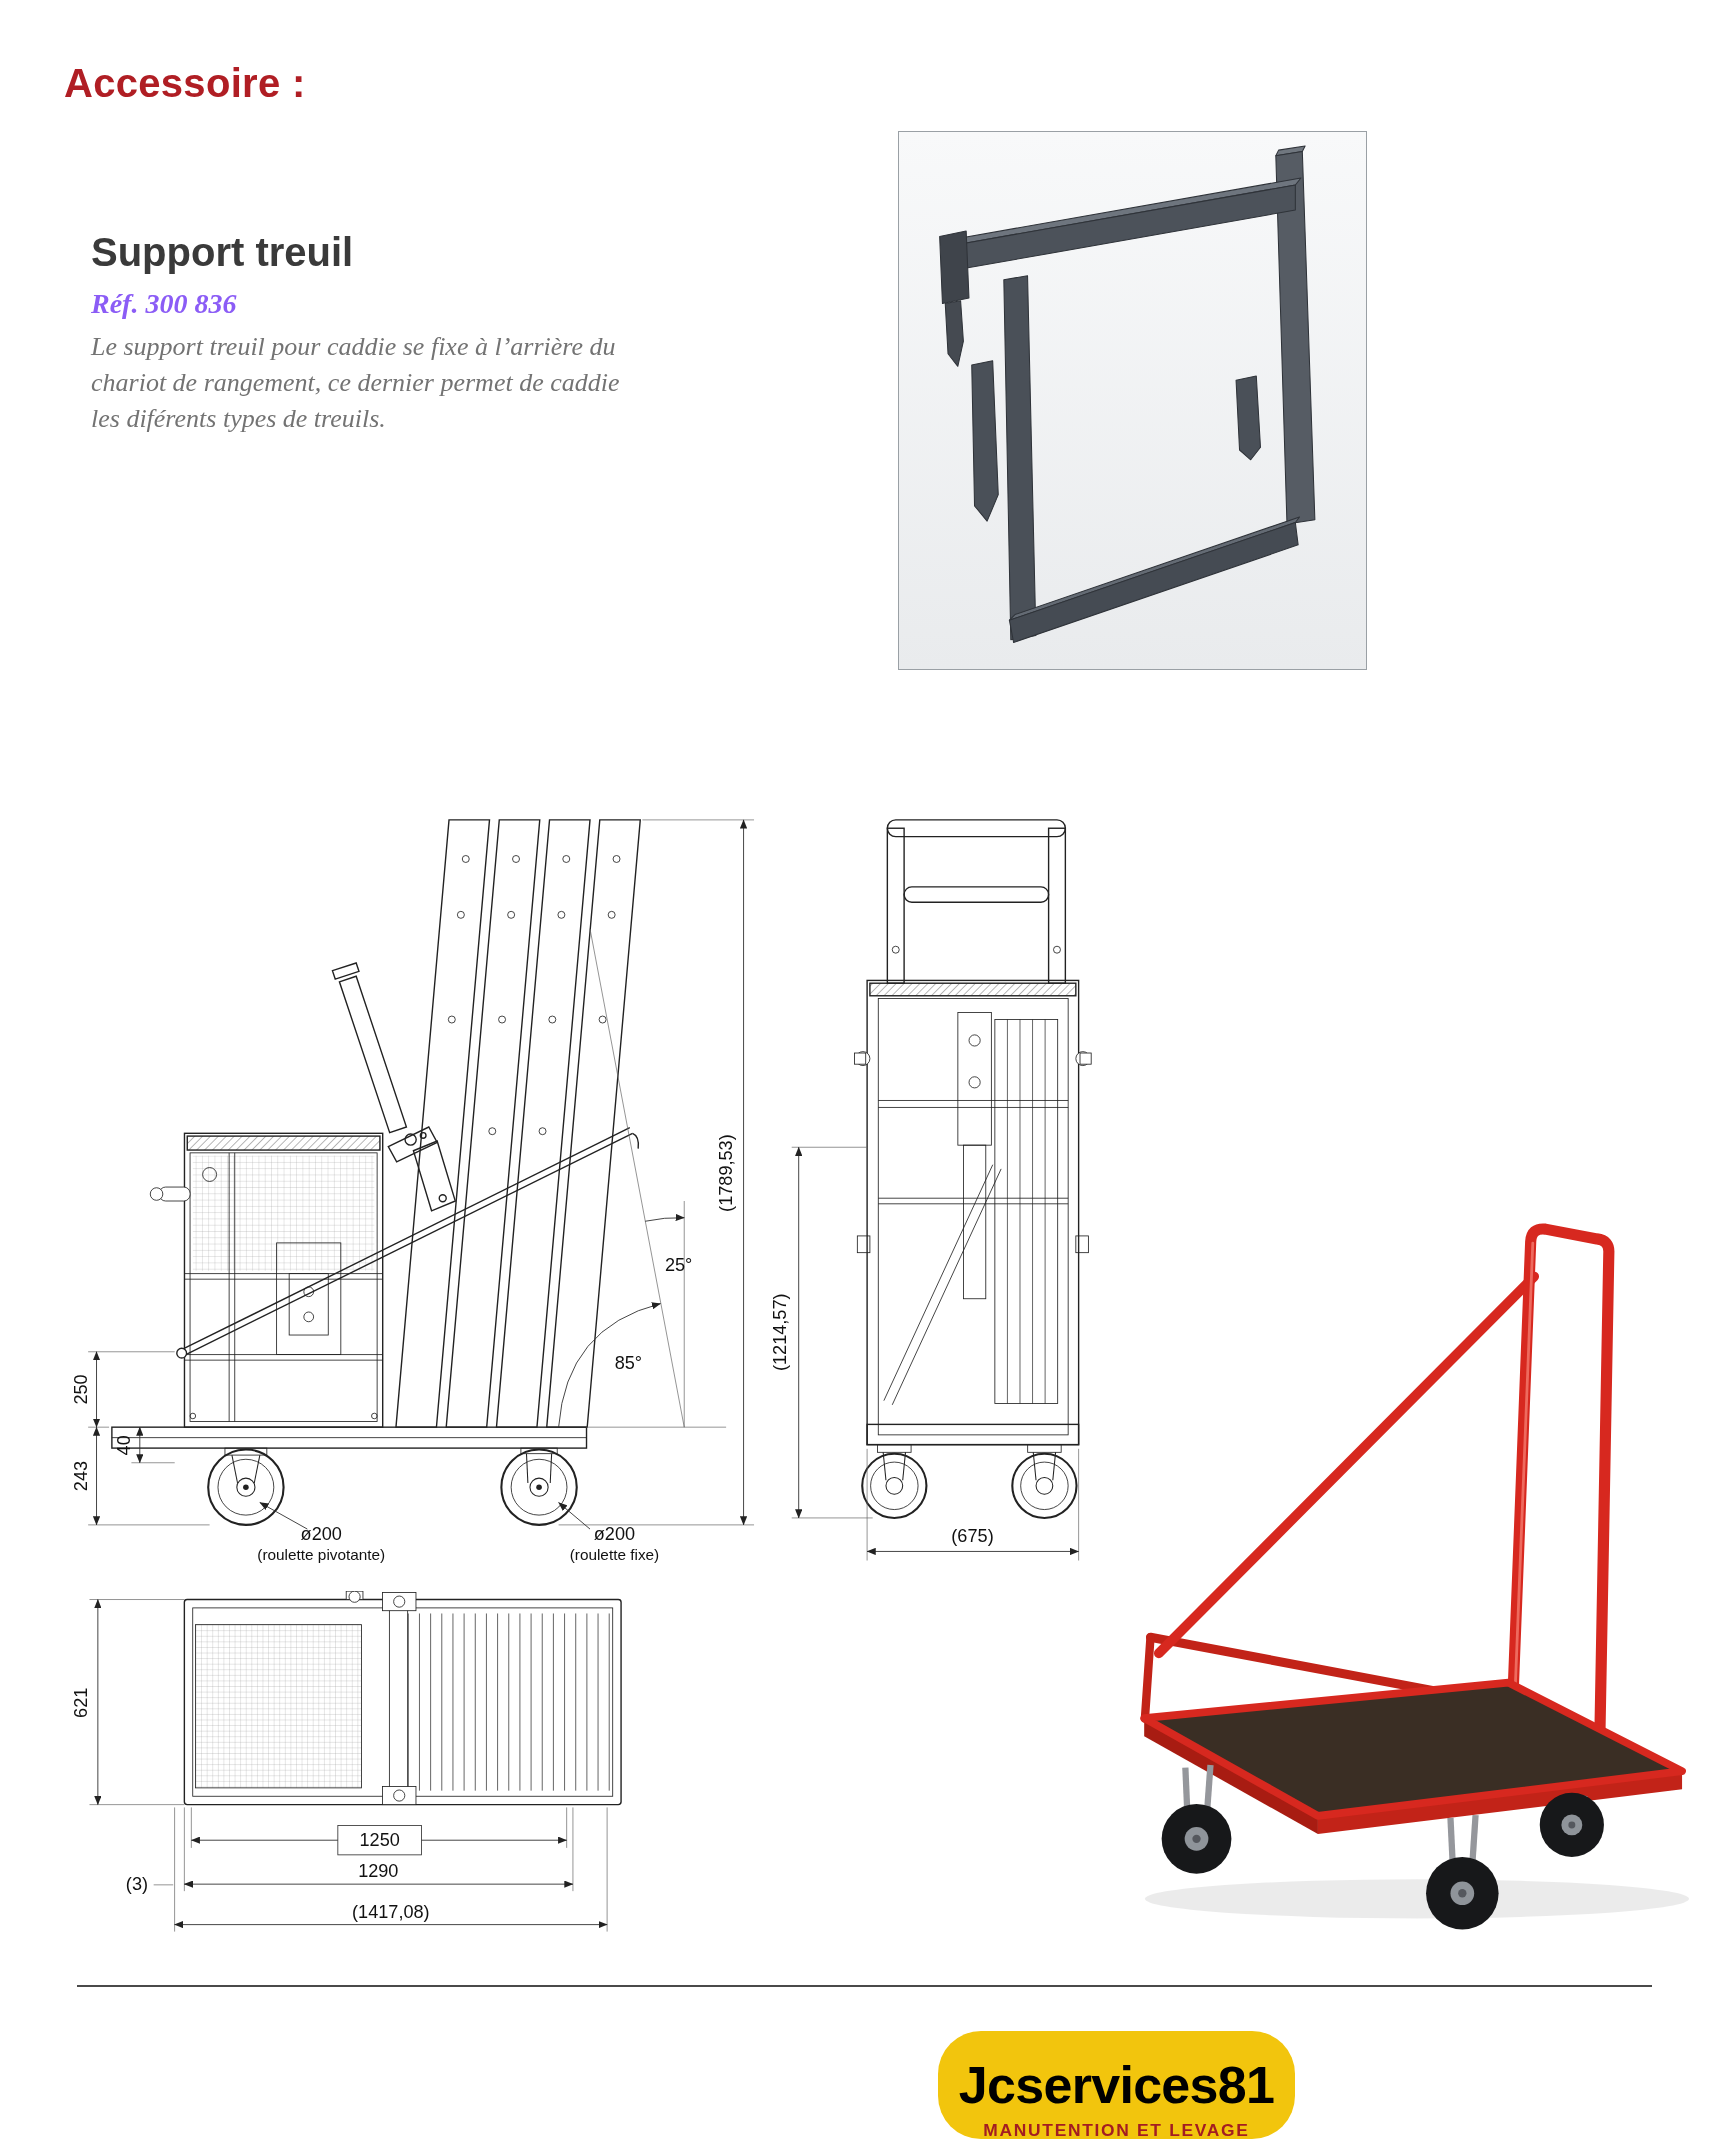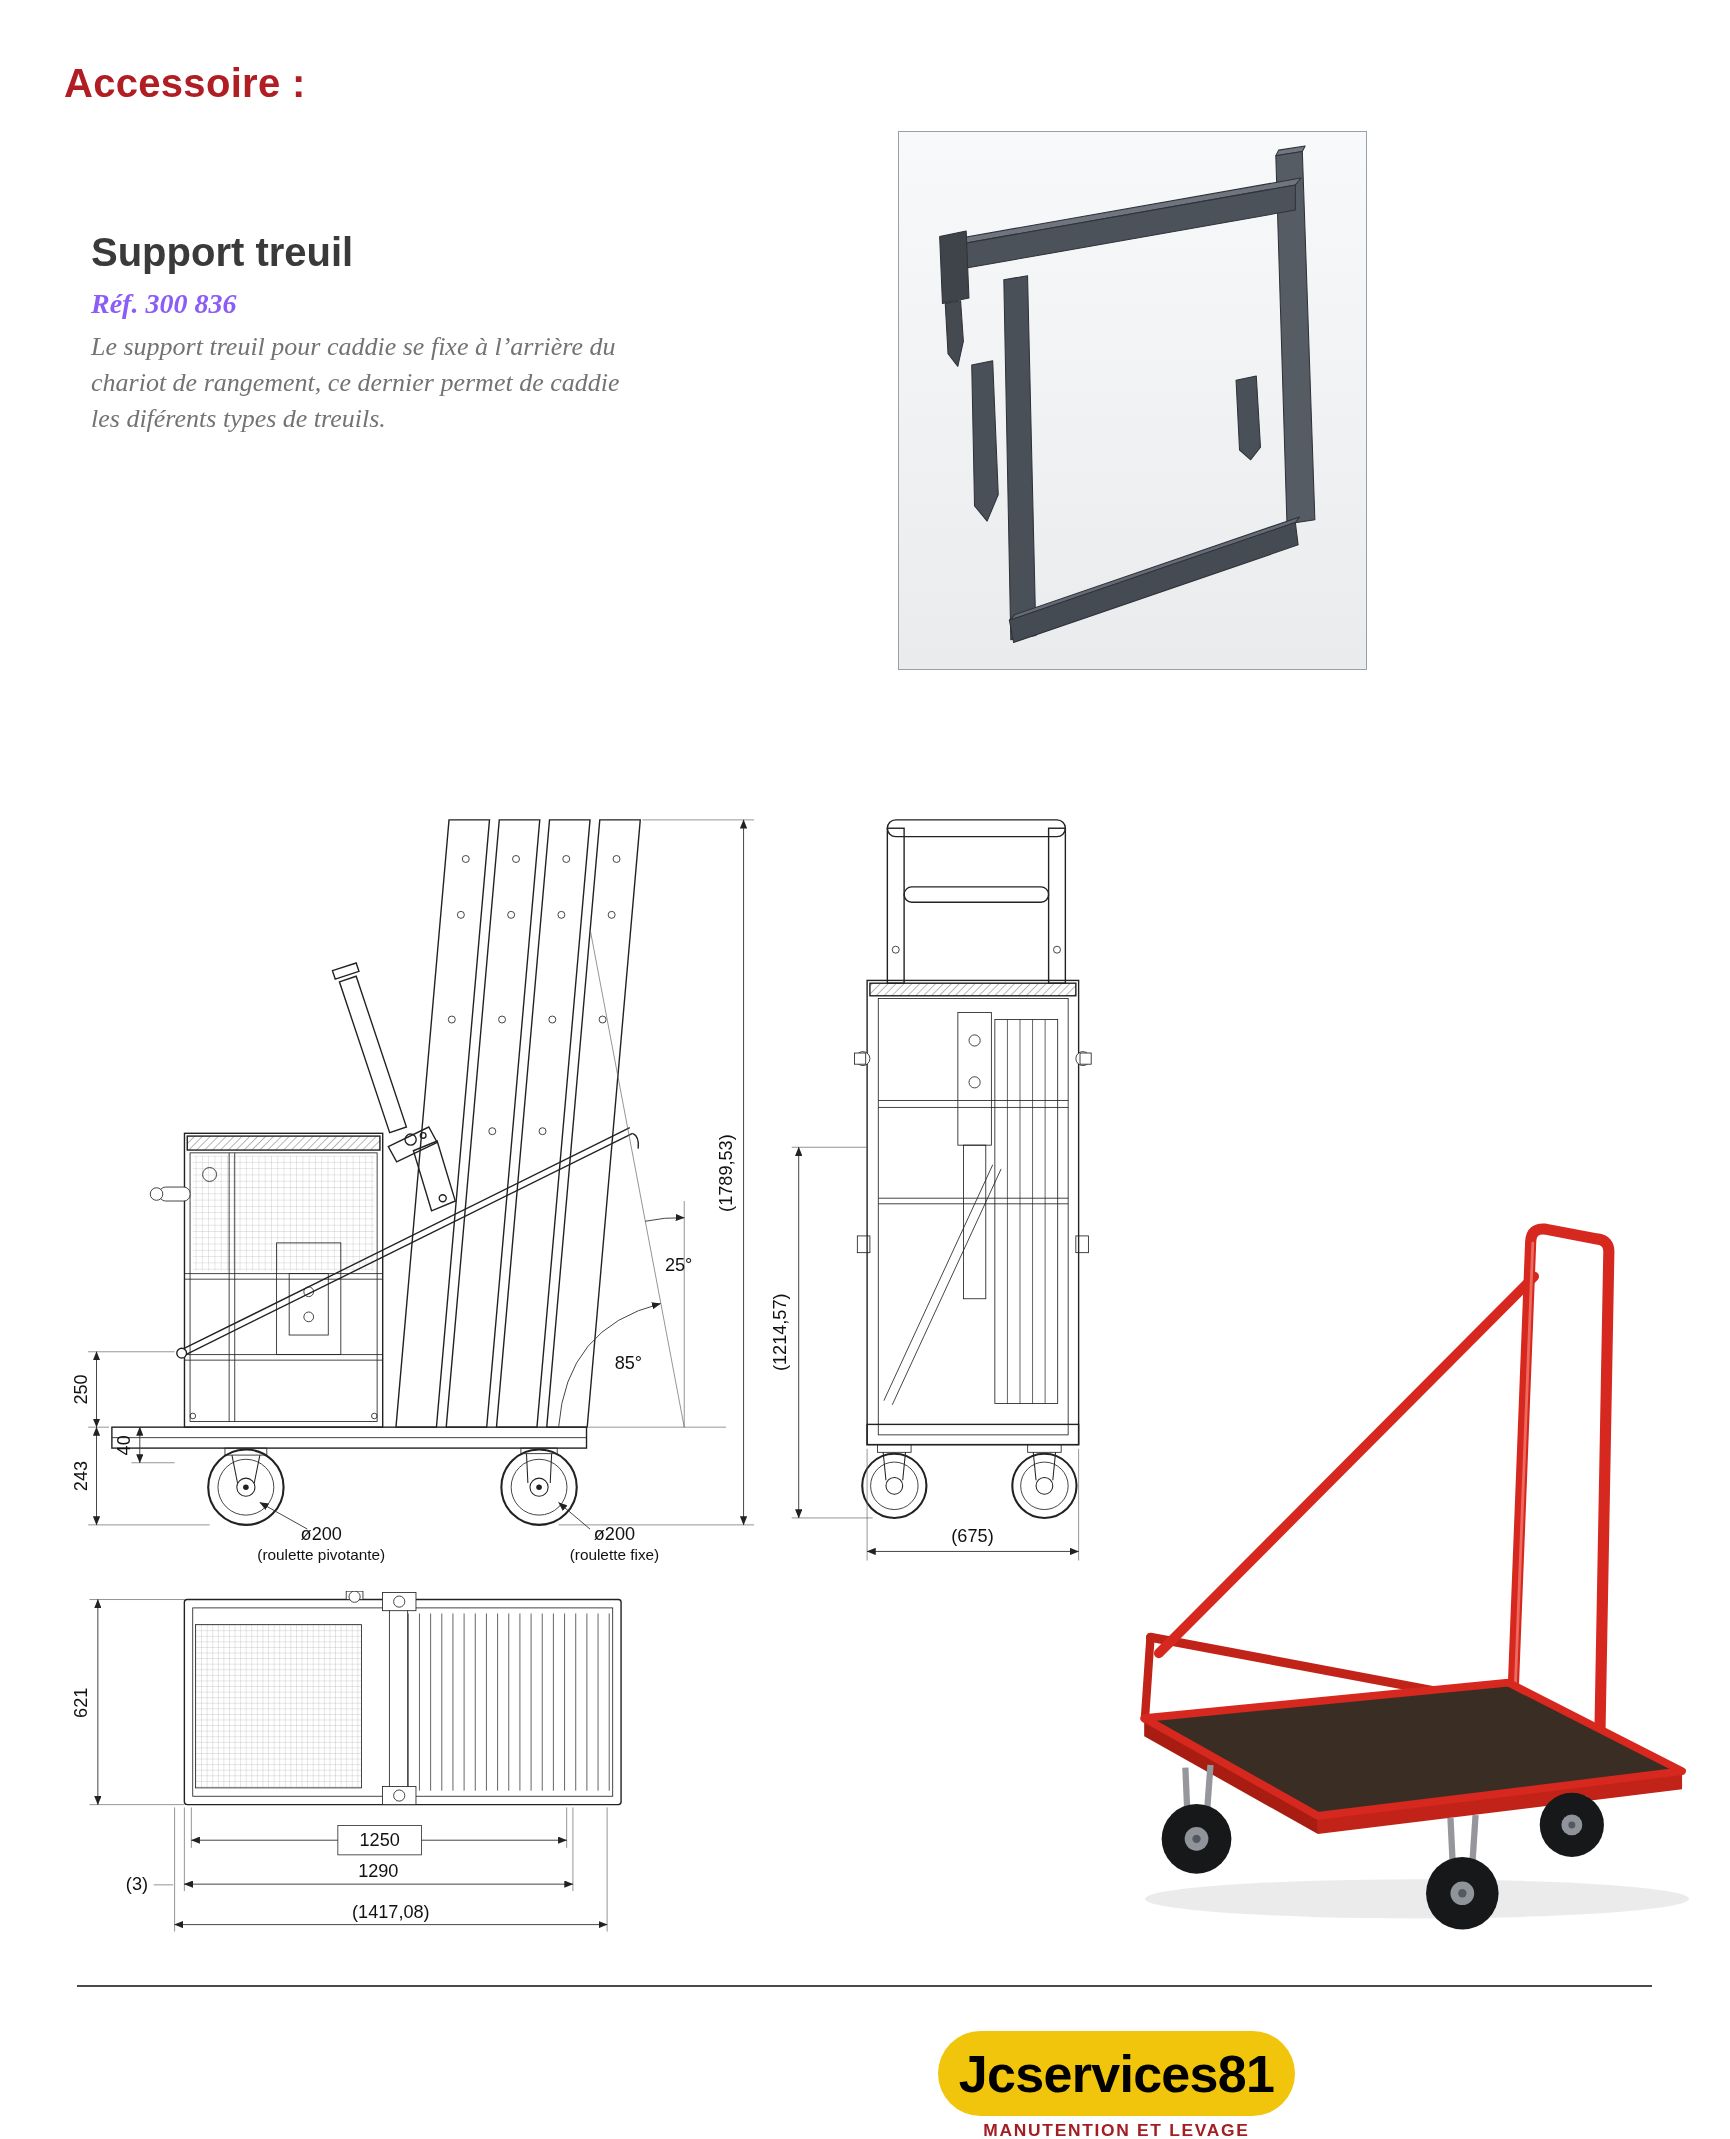--- a/index.html
+++ b/index.html
@@ -392,19 +392,19 @@
         <line x1="670" y1="872" x2="664" y2="906" stroke="#95979c" stroke-width="9"></line>
         <circle cx="652" cy="914" r="46" fill="#17181a"></circle>
         <circle cx="652" cy="914" r="15" fill="#8f949a"></circle>
         <circle cx="652" cy="914" r="5" fill="#55585e"></circle>
       </g>
     </g>
   </svg>
 
   <div class="abs footer-rule" style="left:77px;top:1985px;width:1575px;"></div>
 
-  <div class="abs logo-pill" style="left:938px;top:2031px;width:357px;height:85px;">
+  <div class="abs logo-pill" style="left:938px;top:2031px;width:357px;height:108px;">
     <span class="logo-text">Jcservices81</span>
   </div>
   <div class="abs logo-tagline" style="left:938px;top:2120px;width:357px;">MANUTENTION ET LEVAGE</div>
 
 </div>
 
 
 </body></html>

